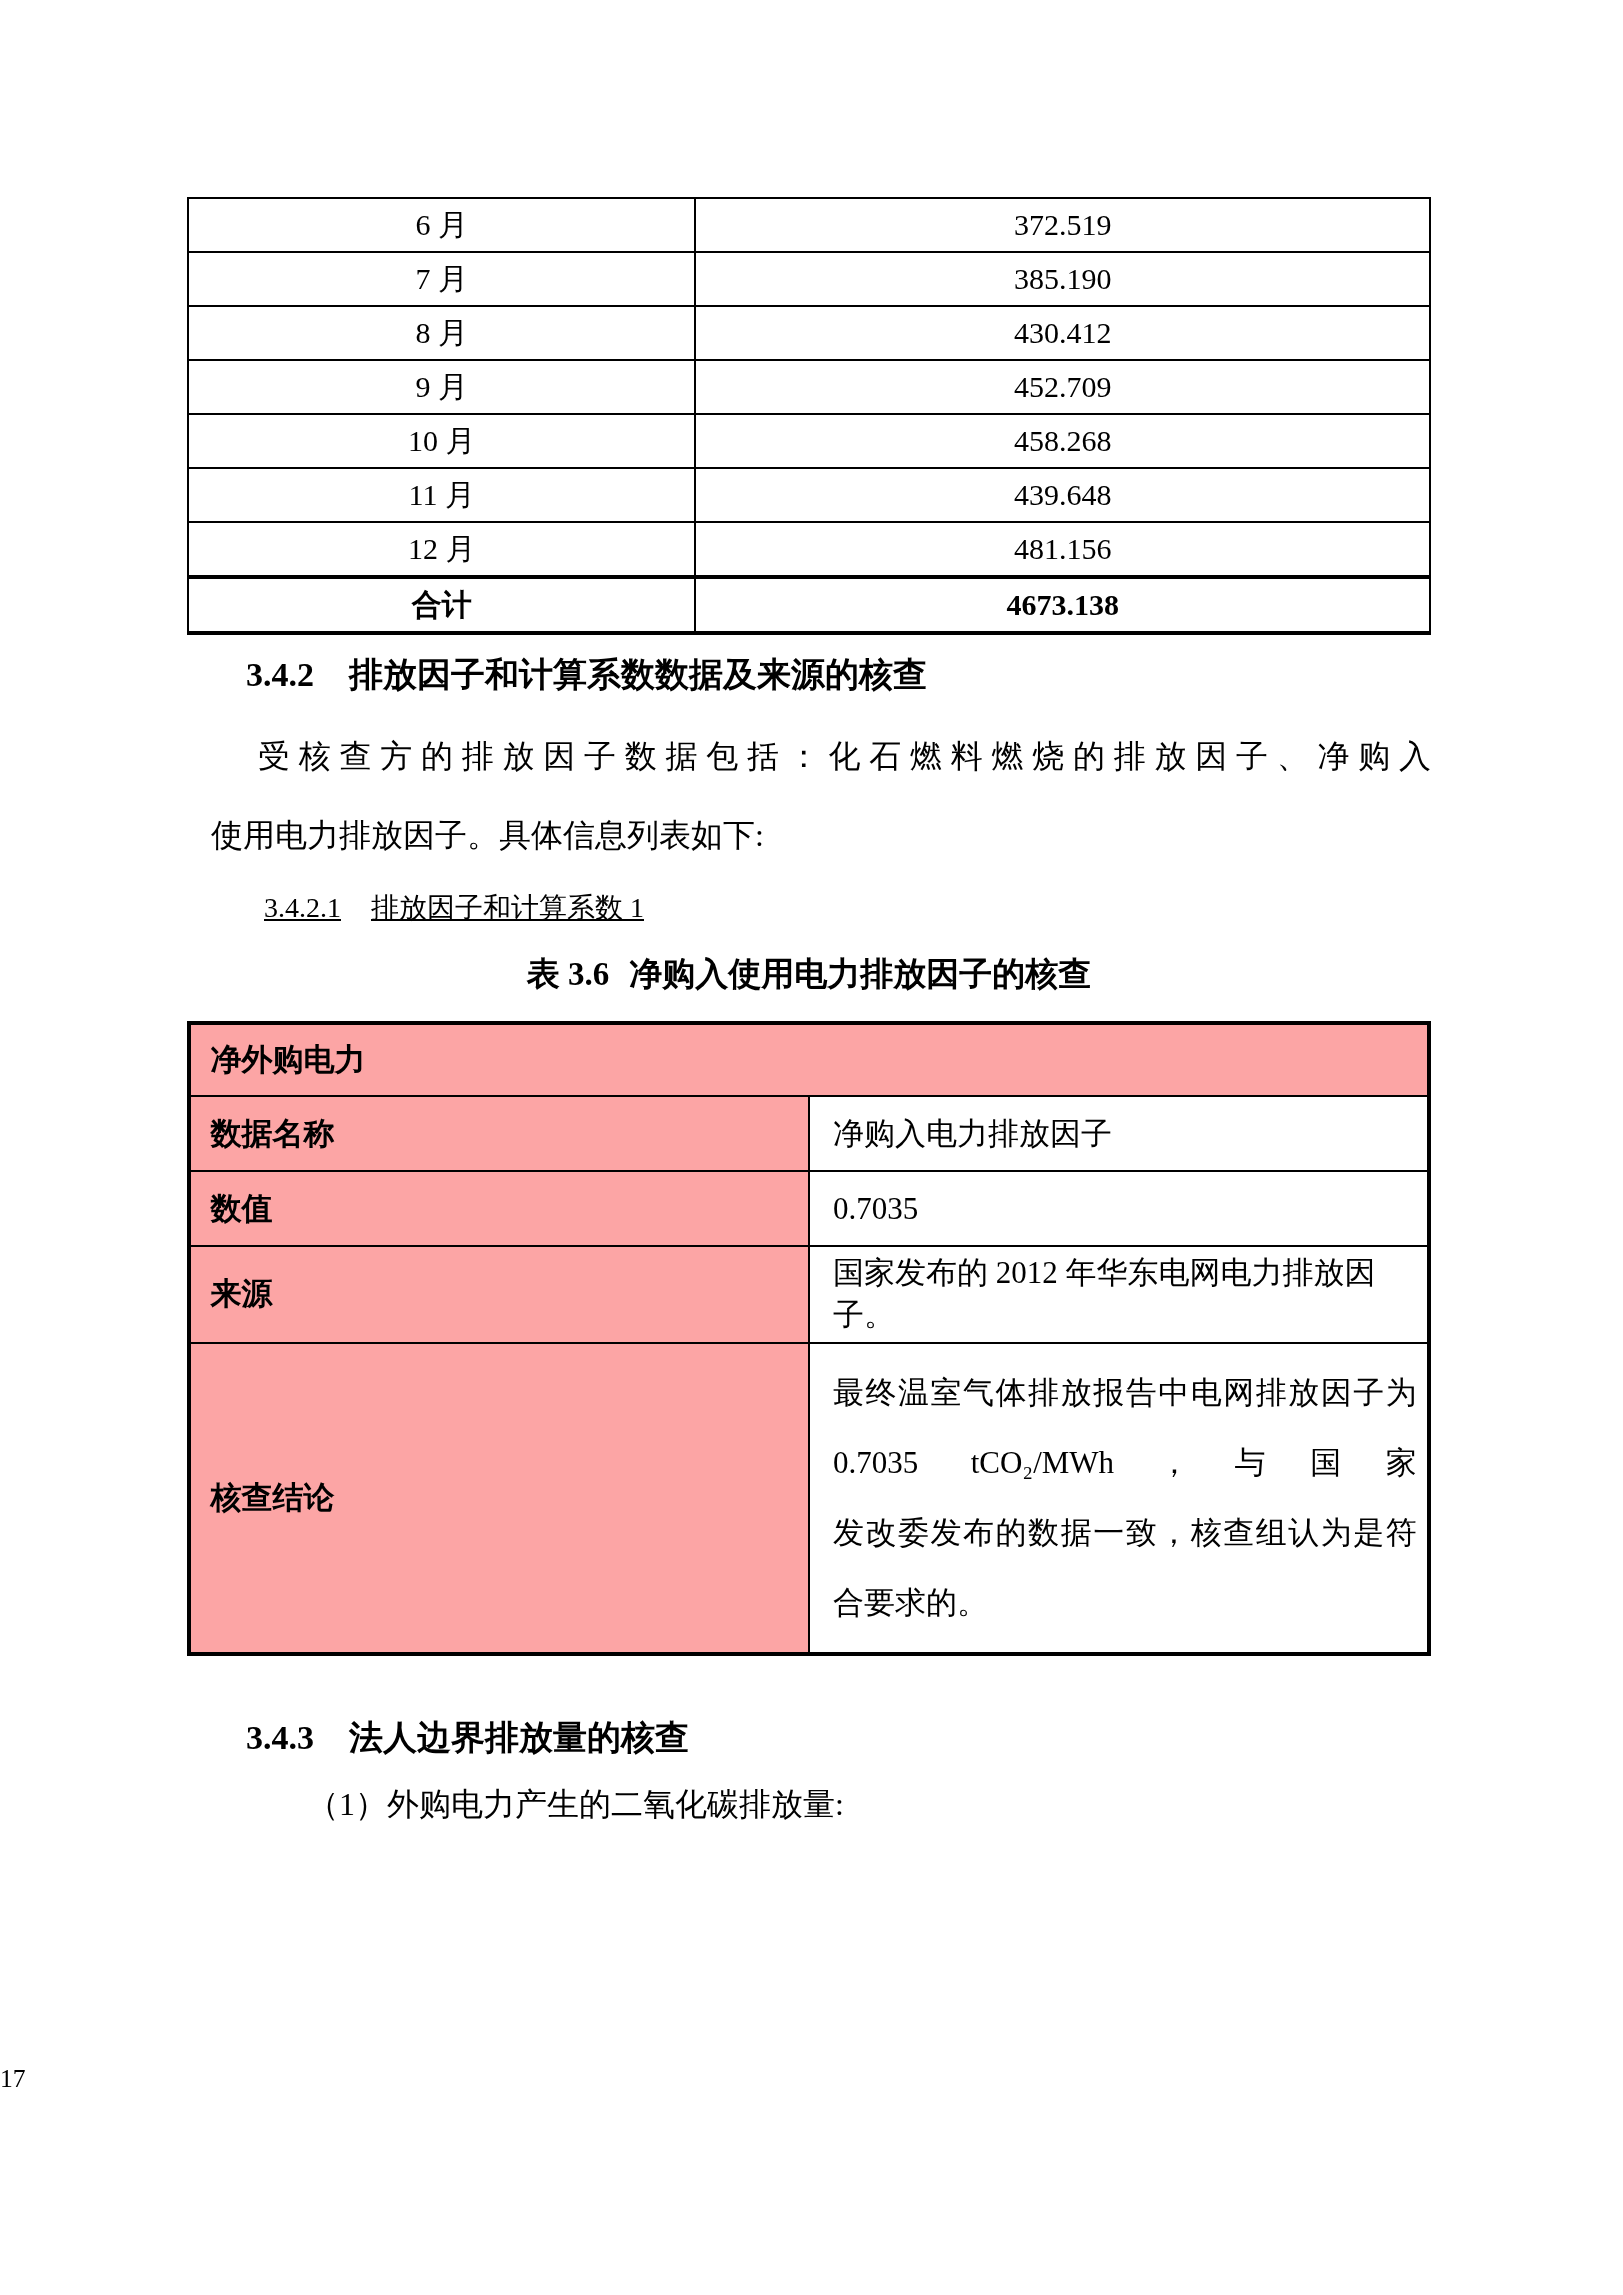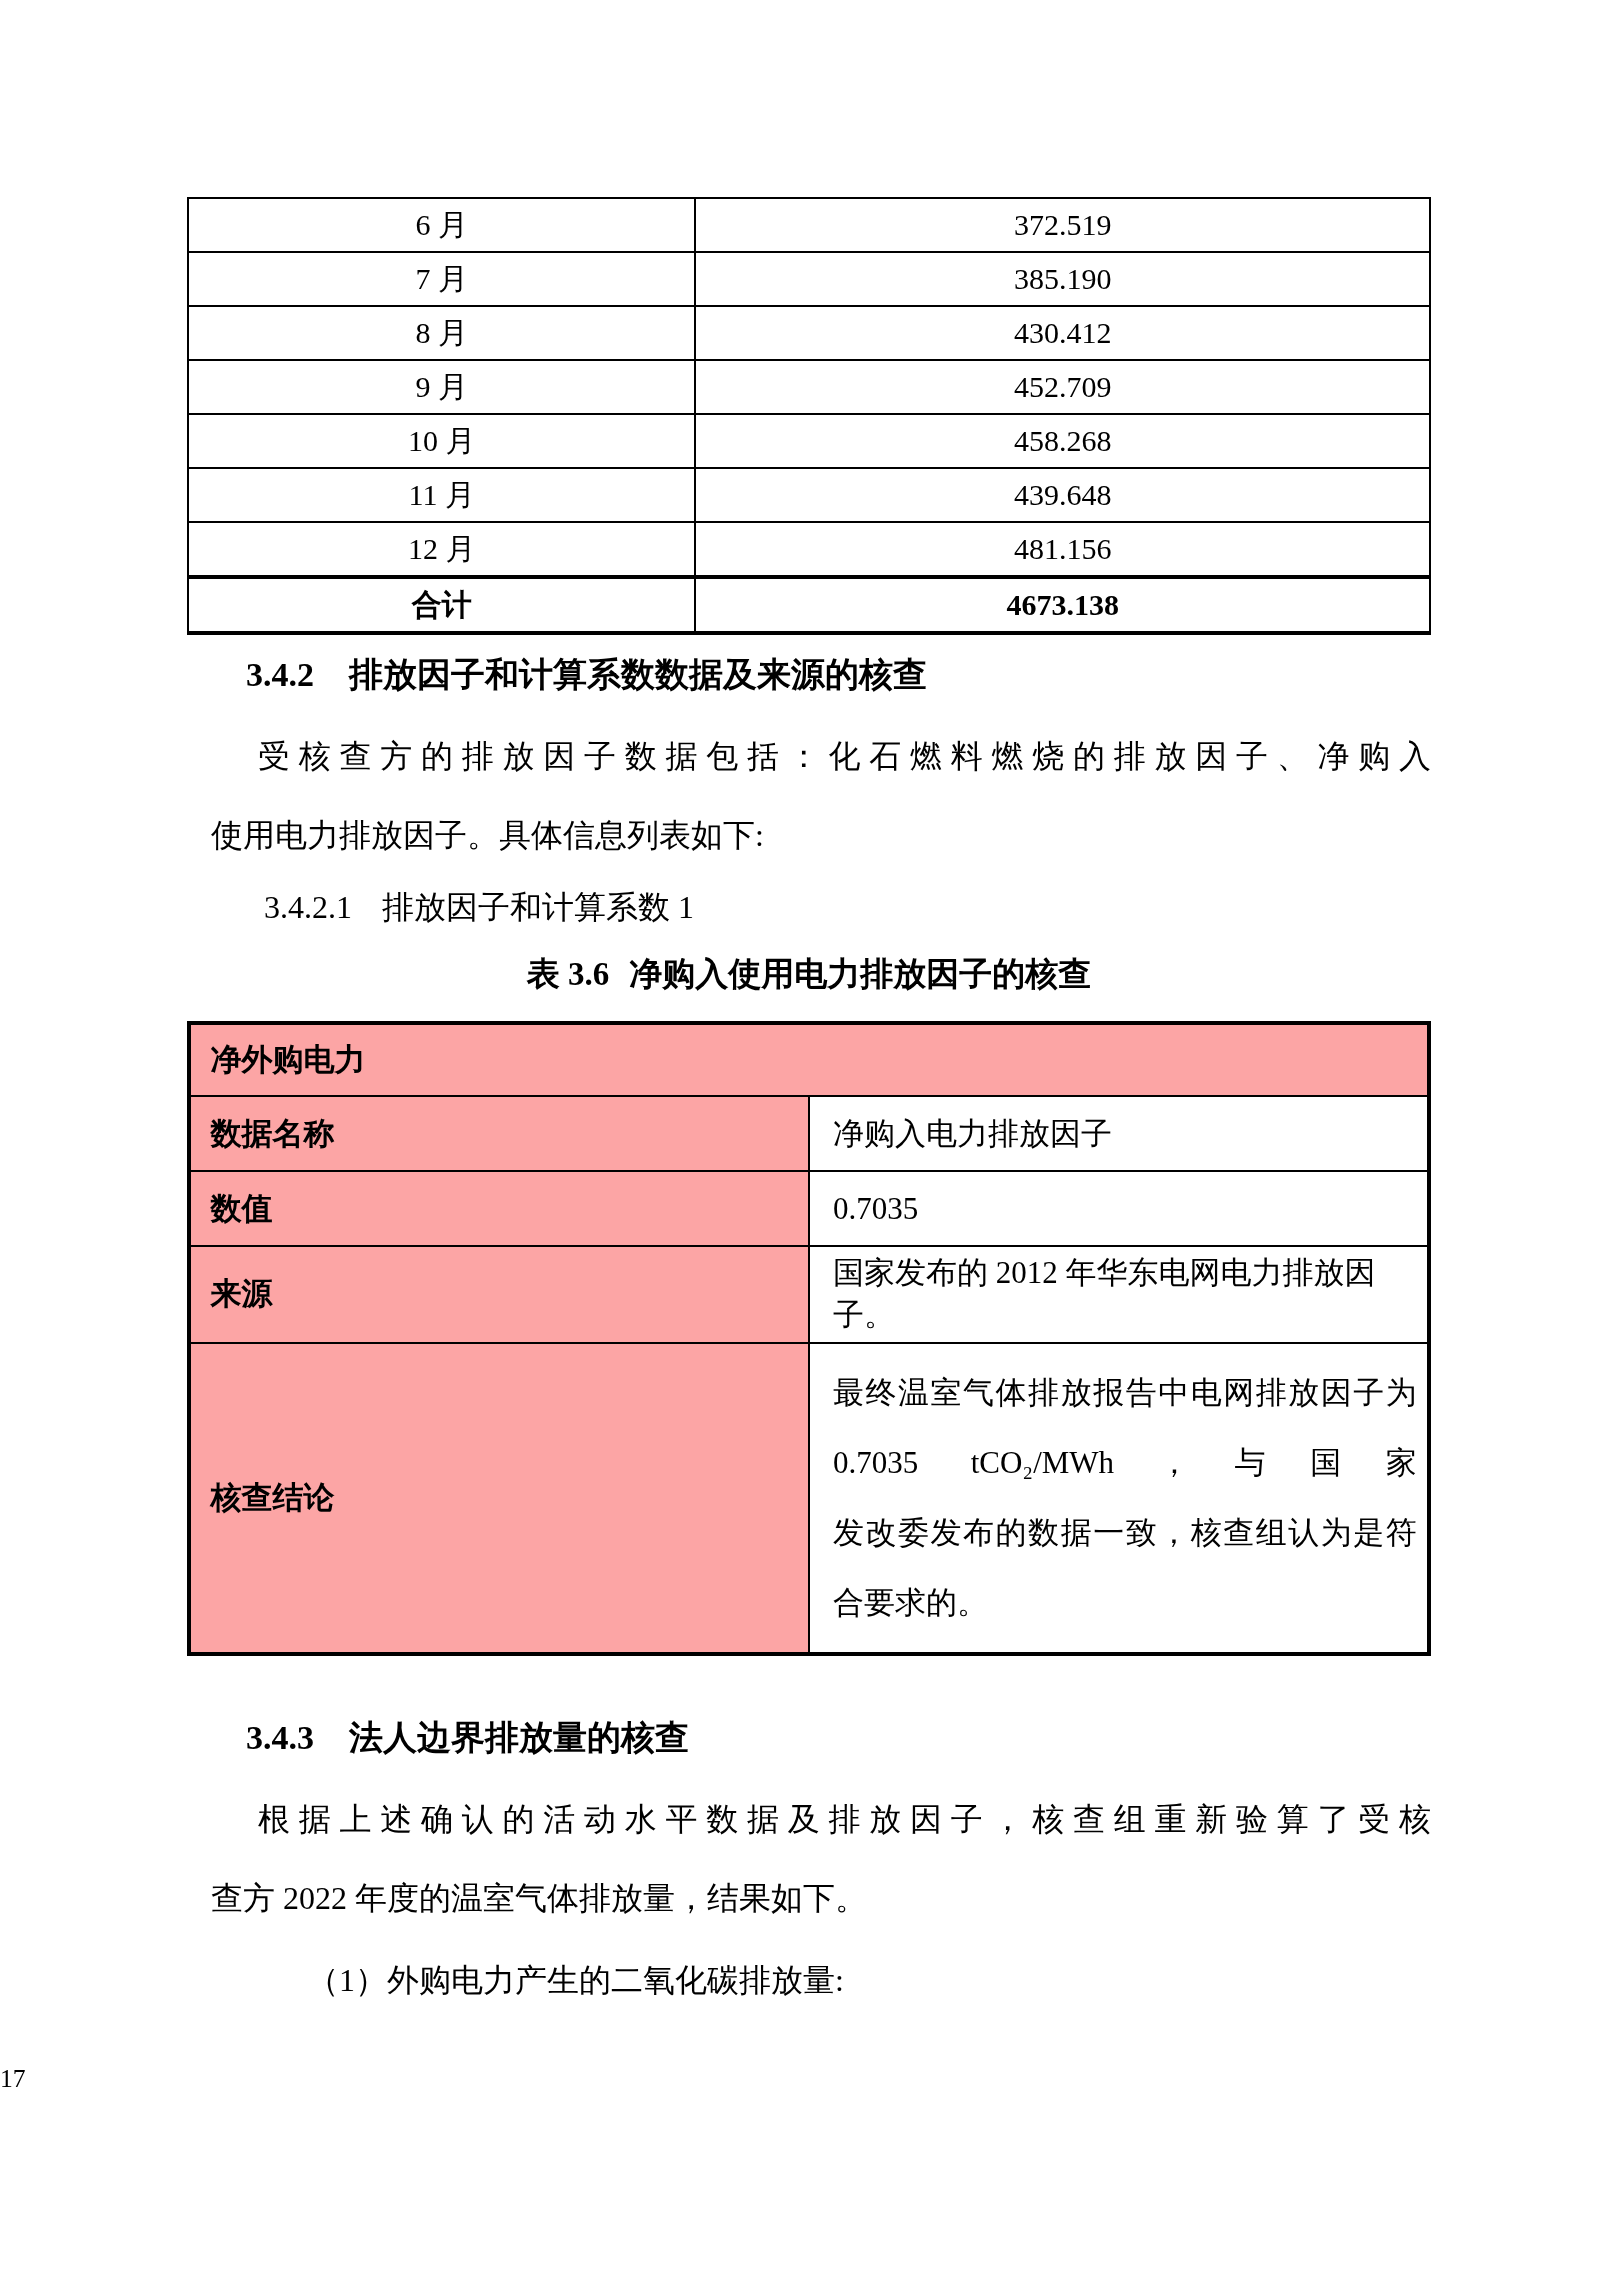--- a/index.html
+++ b/index.html
@@ -51,23 +51,24 @@
   .para .line{
     line-height:79px;
     text-align:justify;
   }
   .para .line.stretched{
     text-align-last:justify;
   }
   .para .line.indented{text-indent:47px;}
   .sub-heading{
     margin:8.2px 0 0 77px;
-    font-size:32px;
+    font-size:28px;
     line-height:49px;
     white-space:nowrap;
+    text-decoration:underline;
   }
   .sub-heading .sec-num{margin-right:30px;}
   .table-caption{
     margin:18.4px 0 0 0;
     text-align:center;
     font-size:33px;
     font-weight:bold;
     line-height:49px;
     white-space:nowrap;
   }
@@ -205,23 +206,19 @@
           <div class="cell-line">发改委发布的数据一致，核查组认为是符合要求的。</div>
         </td>
       </tr>
     </tbody>
   </table>
 
   <div class="sec-heading second">
     <span class="sec-num">3.4.3</span><span>法人边界排放量的核查</span>
   </div>
 
-  <div class="para">
-    <div class="line stretched indented">根据上述确认的活动水平数据及排放因子，核查组重新验算了受核</div>
-    <div class="line">查方 2022 年度的温室气体排放量，结果如下。</div>
-  </div>
 
   <div class="list-item">（1）外购电力产生的二氧化碳排放量:</div>
 
   <div class="page-number">17</div>
 
 </div>
 
 
 </body></html>

